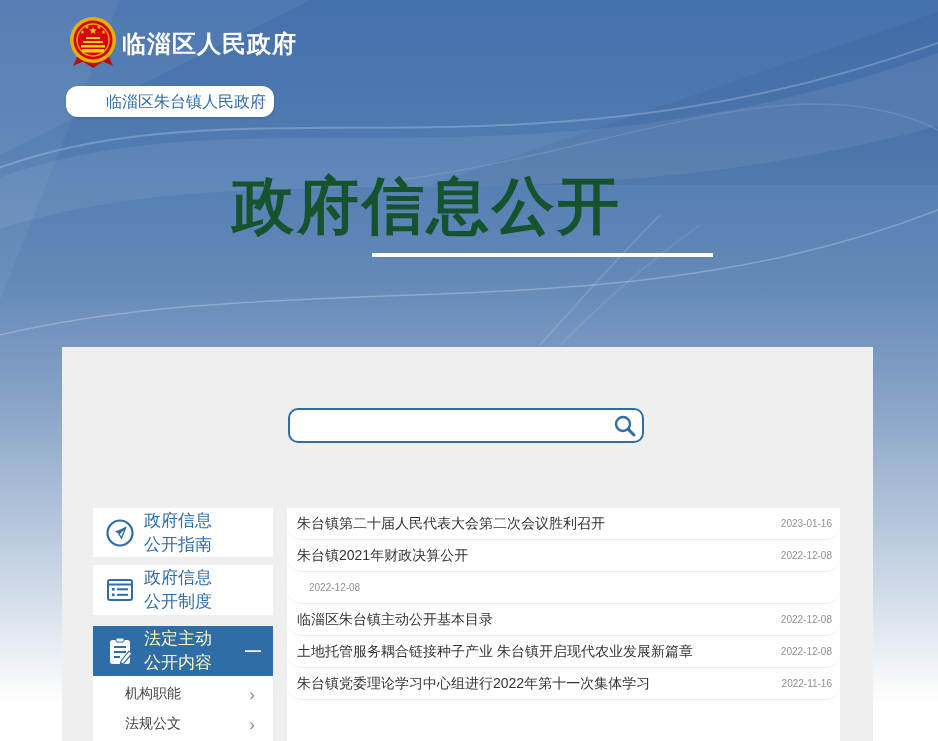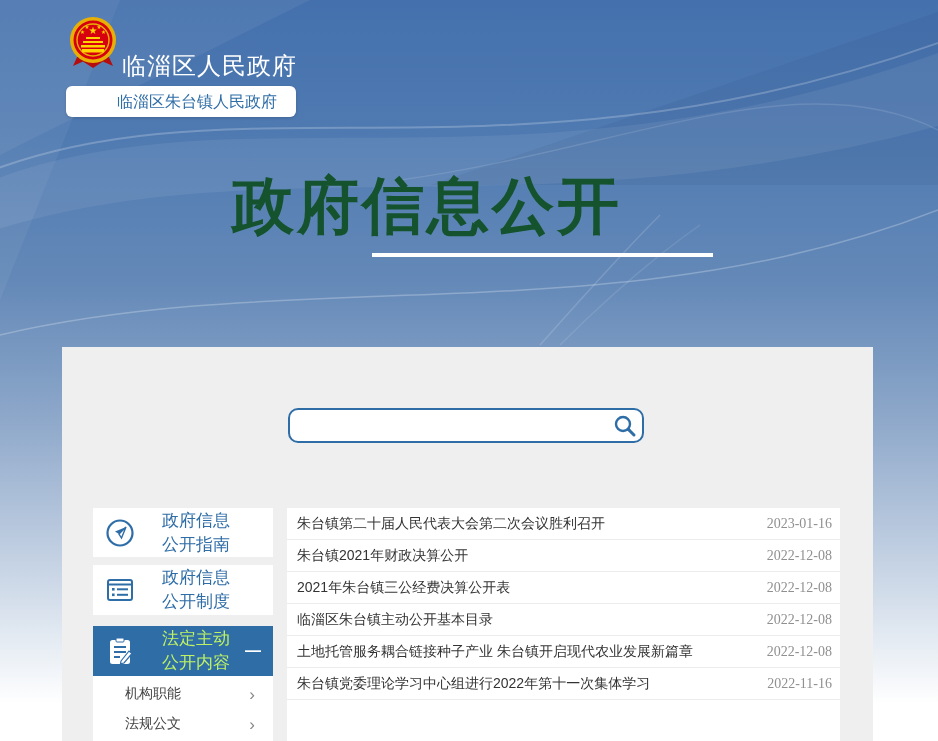--- a/index.html
+++ b/index.html
@@ -6,23 +6,23 @@
   html,body { width:938px; height:741px; }
   body {
     position:relative; overflow:hidden;
     font-family:"Liberation Sans","DejaVu Sans",sans-serif;
     background:linear-gradient(180deg,#4470ad 0%,#4f7ab1 18%,#6489b8 38%,#8aa5c8 55%,#b9c9de 72%,#e3eaf2 86%,#ffffff 95%,#ffffff 100%);
   }
   .deco { position:absolute; left:0; top:0; pointer-events:none; }
 
   
   .emblem { position:absolute; left:68px; top:15px; width:50px; height:55px; }
-  .site-name { position:absolute; left:122px; top:28px; color:#fff; font-size:24px; font-weight:normal; letter-spacing:1px;margin-top:22px; }
-  .sub-gov { position:absolute; left:66px; top:86px; width:230px; height:31px; background:#fff;
-             border:none; border-radius:6px; color:#2f6da7; font-size:16px; line-height:31px;
+  .site-name { position:absolute; left:122px; top:28px; color:#fff; font-size:24px; font-weight:bold; letter-spacing:1px; }
+  .sub-gov { position:absolute; left:66px; top:86px; width:208px; height:31px; background:#fff;
+             border:none; border-radius:12px; color:#2f6da7; font-size:16px; line-height:31px;
              text-align:center; cursor:pointer; box-shadow:0 1px 3px rgba(0,0,0,0.15);padding-left:32px; }
   .banner-title { position:absolute; left:0; top:164px; width:854px; text-align:center;
                   color:#14532d; font-size:62px; font-weight:bold; letter-spacing:3px; }
   .banner-underline { position:absolute; left:372px; top:253px; width:341px; height:4px; background:#fff; }
 
   
   .panel { position:absolute; left:62px; top:347px; width:811px; height:394px; background:#efefef; }
 
   .search-box { position:absolute; left:226px; top:61px; width:356px; height:35px; background:#fff;
                 border:2px solid #2f6da7; border-radius:10px; display:flex; align-items:center; }
@@ -32,38 +32,38 @@
                 display:flex; align-items:center; justify-content:center; padding:0; }
 
   
   .sidebar { position:absolute; left:31px; top:161px; width:180px; }
   .side-item { height:49px; background:#fff; display:flex; align-items:center;
                padding-left:10px; cursor:pointer; position:relative; }
   .side-item:nth-child(1) { margin-bottom:8px; }
   .side-item:nth-child(2) { height:50px; margin-bottom:11px; }
   .side-item:nth-child(3) { height:50px; }
   .side-icon { width:34px; height:34px; flex:0 0 34px; display:flex; align-items:center; justify-content:center; }
-  .side-label { margin-left:25px; font-size:17px; color:#2f6da7; line-height:24px; }
+  .side-label { margin-left:7px; font-size:17px; color:#2f6da7; line-height:24px; }
   .side-label span { display:block; }
   .side-item.active { background:#2f6da7; }
-  .side-item.active .side-label { color:#bef264; }
+  .side-item.active .side-label { color:#fef9c3; }
   .collapse-ind { position:absolute; right:12px; top:50%; transform:translateY(-50%);
                   color:#fff; font-size:16px; font-weight:bold; }
   .sub-menu { background:#fff; padding:3px 0; height:74px; }
   .sub-item { height:30px; display:flex; align-items:center; justify-content:space-between;
               padding:0 18px 0 32px; cursor:pointer; }
   .sub-label { font-size:14px; color:#444; }
   .chev { font-size:17px; color:#888; line-height:1; }
 
   
   .list { position:absolute; left:225px; top:161px; width:553px; height:233px; background:#fff; }
   .row { height:32px; display:flex; align-items:center; padding:0 8px 0 10px;
-         border-bottom:1px solid #ececec; cursor:pointer; }
+         border-bottom:1px solid #ececec; cursor:pointer;border-radius:15px; }
   .row-title { flex:1; font-size:14px; color:#333; white-space:nowrap; overflow:hidden; text-overflow:ellipsis; }
-  .row-date { font-size:14px; color:#909090; margin-left:12px; flex:0 0 auto;font-family:Liberation Serif, serif; }
+  .row-date { font-size:10px; color:#909090; margin-left:12px; flex:0 0 auto; }
 </style>
 </head>
 <body>
 
 <svg class="deco" width="938" height="741" viewBox="0 0 938 741">
   <polygon points="0,0 310,0 0,155" fill="rgba(255,255,255,0.06)"></polygon>
   <polygon points="0,0 120,0 0,300" fill="rgba(255,255,255,0.05)"></polygon>
   <polygon points="430,185 938,12 938,185" fill="rgba(40,70,120,0.10)"></polygon>
   <path d="M-20,175 C240,70 520,200 960,35" stroke="rgba(255,255,255,0.22)" stroke-width="2" fill="none"></path>
   <path d="M-20,185 C240,80 520,210 960,45 L960,120 C540,240 260,140 -20,235 Z" fill="rgba(255,255,255,0.07)"></path>
@@ -173,21 +173,20 @@
   <div class="list">
     <div class="row">
       <span class="row-title">朱台镇第二十届人民代表大会第二次会议胜利召开</span>
       <span class="row-date">2023-01-16</span>
     </div>
     <div class="row">
       <span class="row-title">朱台镇2021年财政决算公开</span>
       <span class="row-date">2022-12-08</span>
     </div>
     <div class="row">
-      <span class="row-title">2021年朱台镇三公经费决算公开表</span>
       <span class="row-date">2022-12-08</span>
     </div>
     <div class="row">
       <span class="row-title">临淄区朱台镇主动公开基本目录</span>
       <span class="row-date">2022-12-08</span>
     </div>
     <div class="row">
       <span class="row-title">土地托管服务耦合链接种子产业 朱台镇开启现代农业发展新篇章</span>
       <span class="row-date">2022-12-08</span>
     </div>

